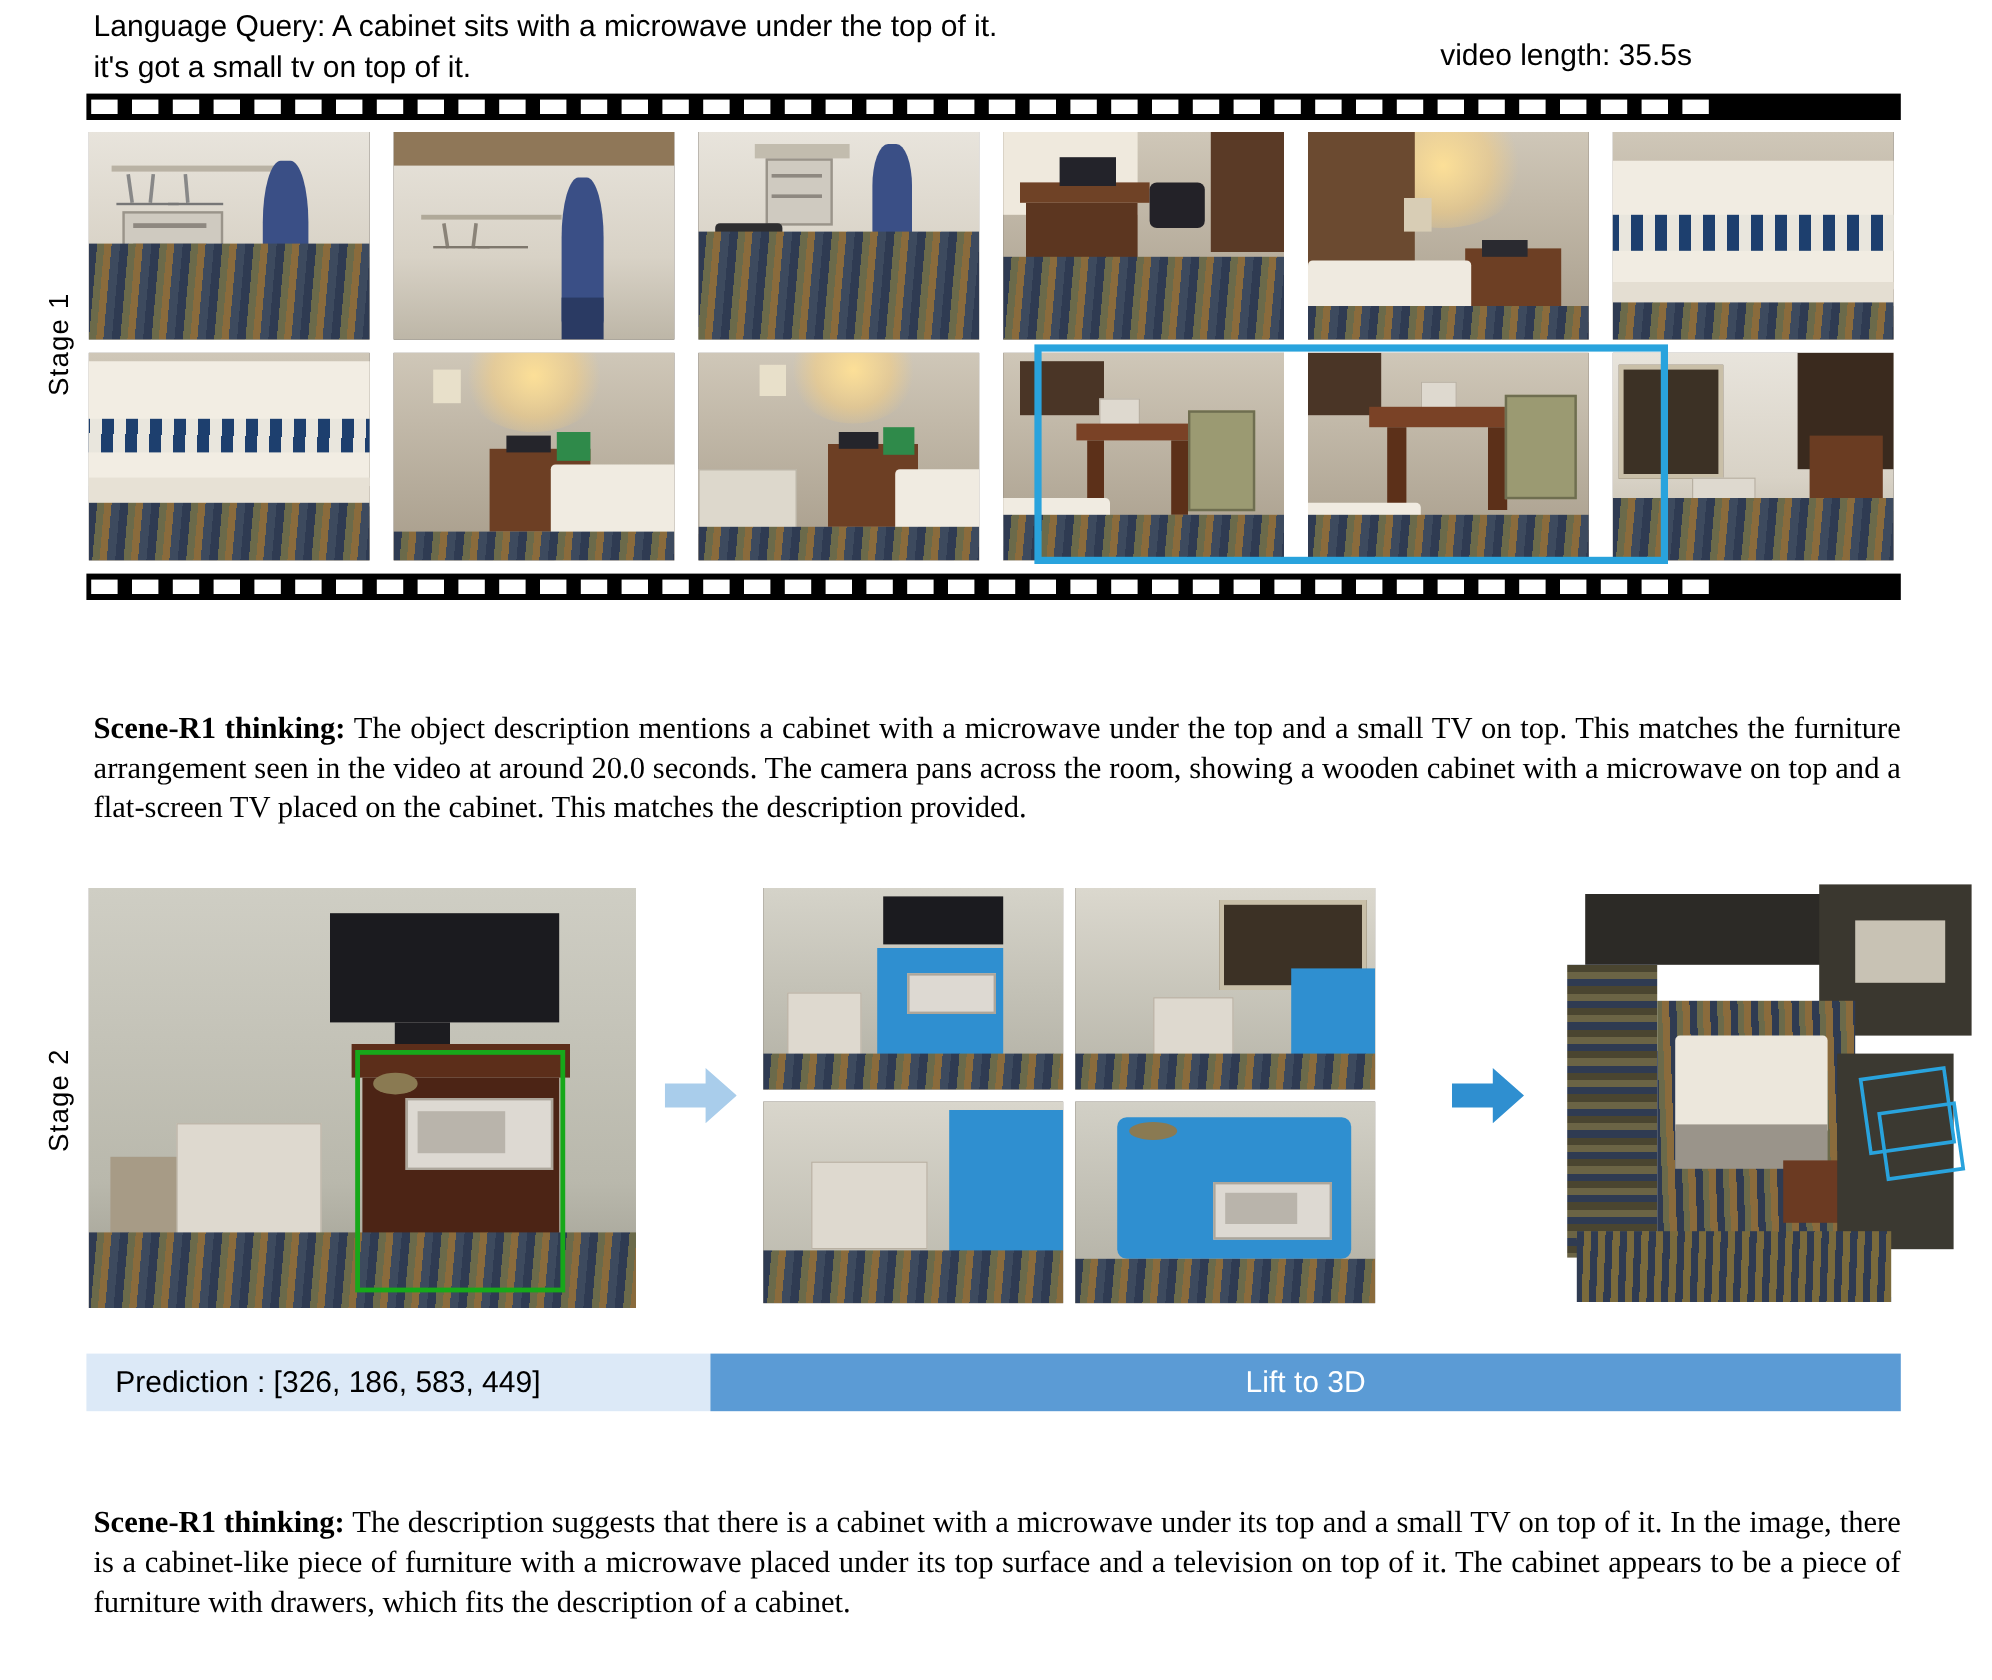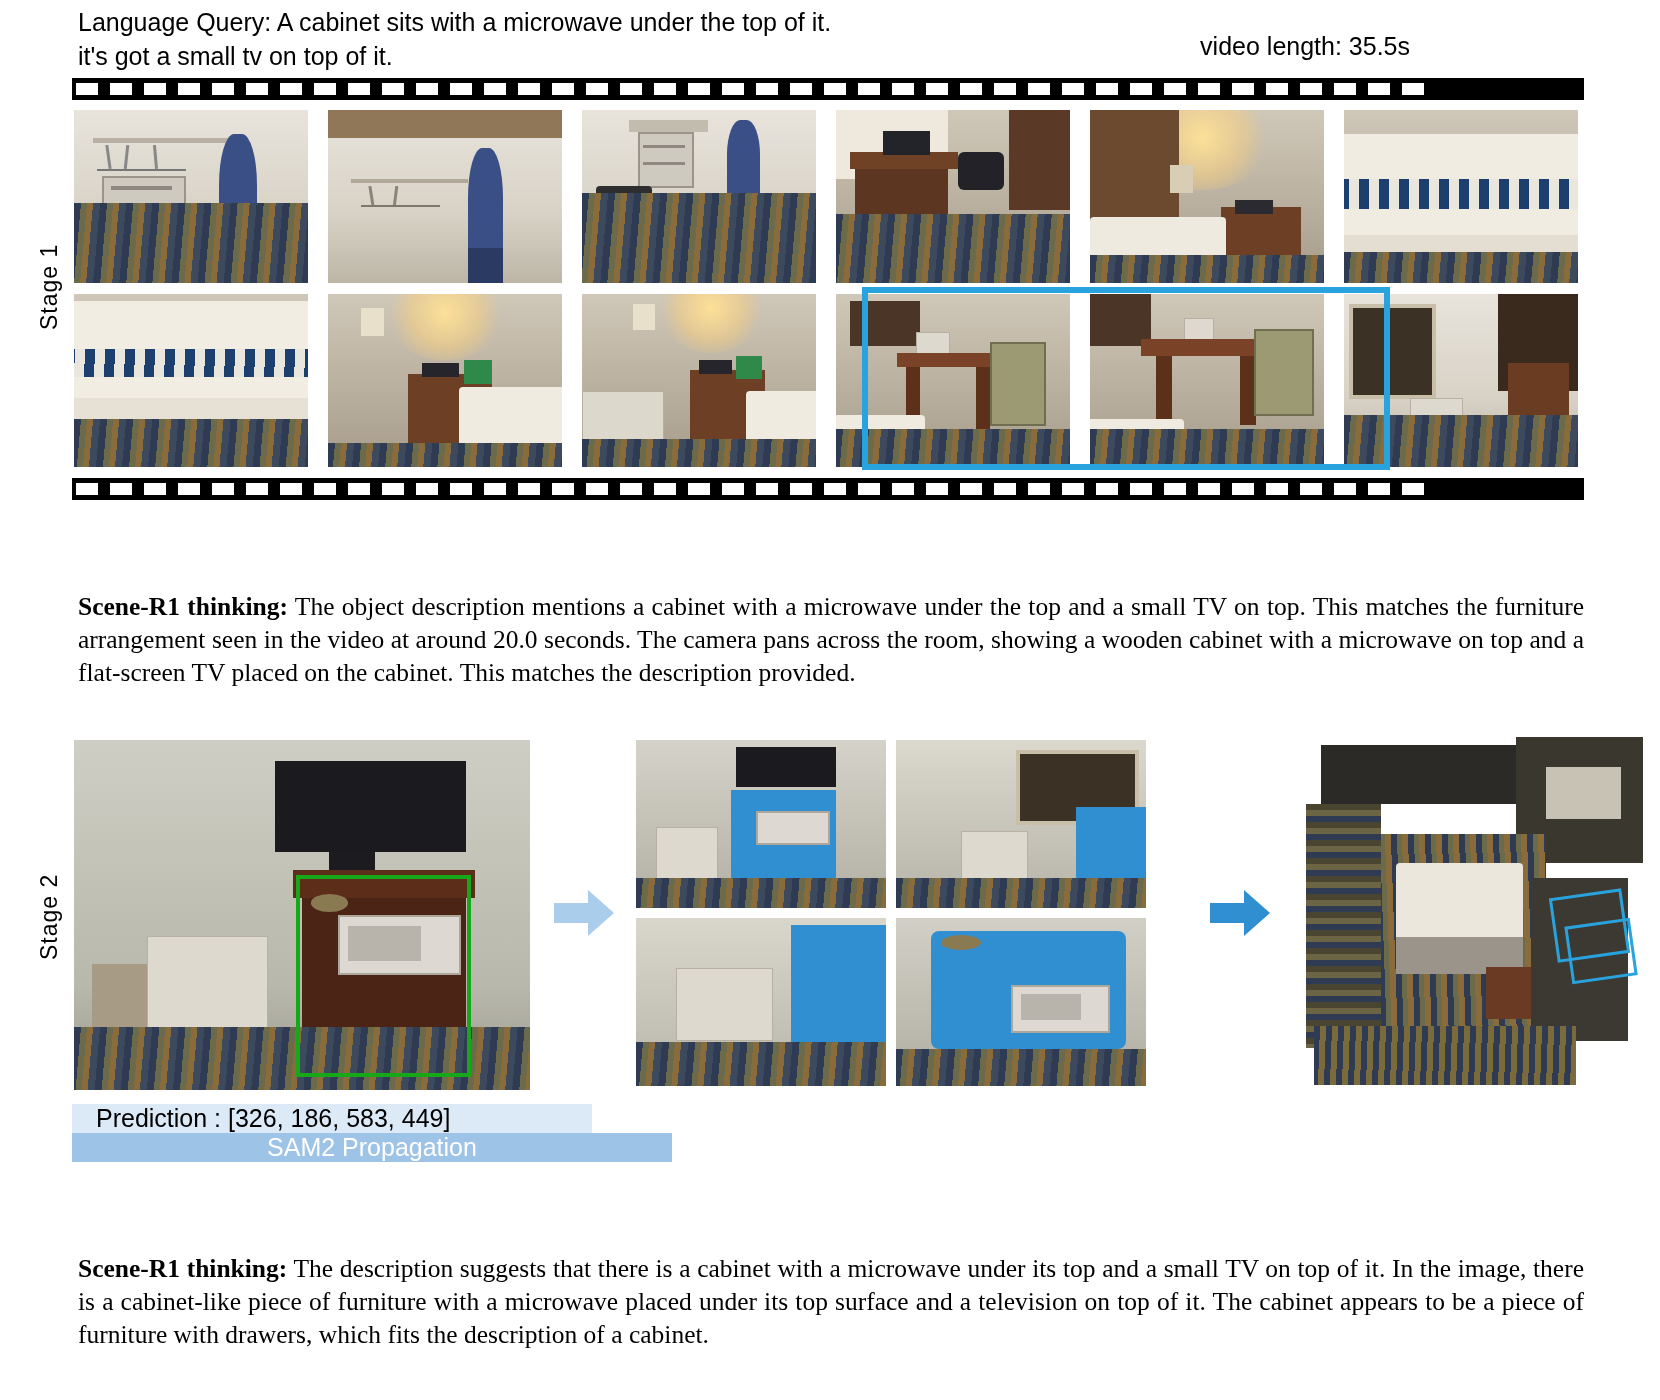--- a/index.html
+++ b/index.html
@@ -192,25 +192,24 @@
     position: absolute;
     left: 1210px; top: -10px;
     width: 374px; height: 370px;
     overflow: hidden;
   }
 
   
   .s2-bars {
     position: absolute;
     left: 72px;
-    top: 1104px;
+    top: 1128px;
     width: 1512px;
     height: 48px;
     display: flex;
-    flex-direction: column;
   }
   .s2-bar-pred {
     width: 520px;
     background: #dce9f7;
     display: flex;
     align-items: center;
     padding-left: 24px;
     box-sizing: border-box;
     font-size: 25px;
     color: #000;
@@ -579,20 +578,20 @@
       <div class="ph" style="left:54%;top:64%;width:18%;height:14%;background:#6b3a22;"></div>
       <div class="ph" style="left:66%;top:40%;width:26%;height:44%;background:#3b3931;"></div>
       <div class="ph" style="left:72%;top:44%;width:18%;height:16%;border:3px solid #29a3dd;transform:rotate(-8deg);"></div>
       <div class="ph" style="left:76%;top:52%;width:16%;height:14%;border:3px solid #29a3dd;transform:rotate(-8deg);"></div>
       <div class="ph" style="left:8%;top:80%;width:70%;height:16%;background:repeating-linear-gradient(92deg,#2f3b52 0 6px,#7a6a3c 6px 12px);"></div>
     </div>
   </div>
 
   <div class="s2-bars">
     <div class="s2-bar-pred">Prediction : [326, 186, 583, 449]</div>
-    <div class="s2-bar-sam">SAM2 Propagation</div>
+    <div class="s2-bar-lift">Lift to 3D</div>
   </div>
 
   <div class="thinking thinking-2">
     <b>Scene-R1 thinking:</b><span> The description suggests that there is a cabinet with a microwave under its top and a small TV on top of it. In the image, there is a cabinet-like piece of furniture with a microwave placed under its top surface and a television on top of it. The cabinet appears to be a piece of furniture with drawers, which fits the description of a cabinet.</span>
   </div>
 
 </div>
 
 </body></html>

